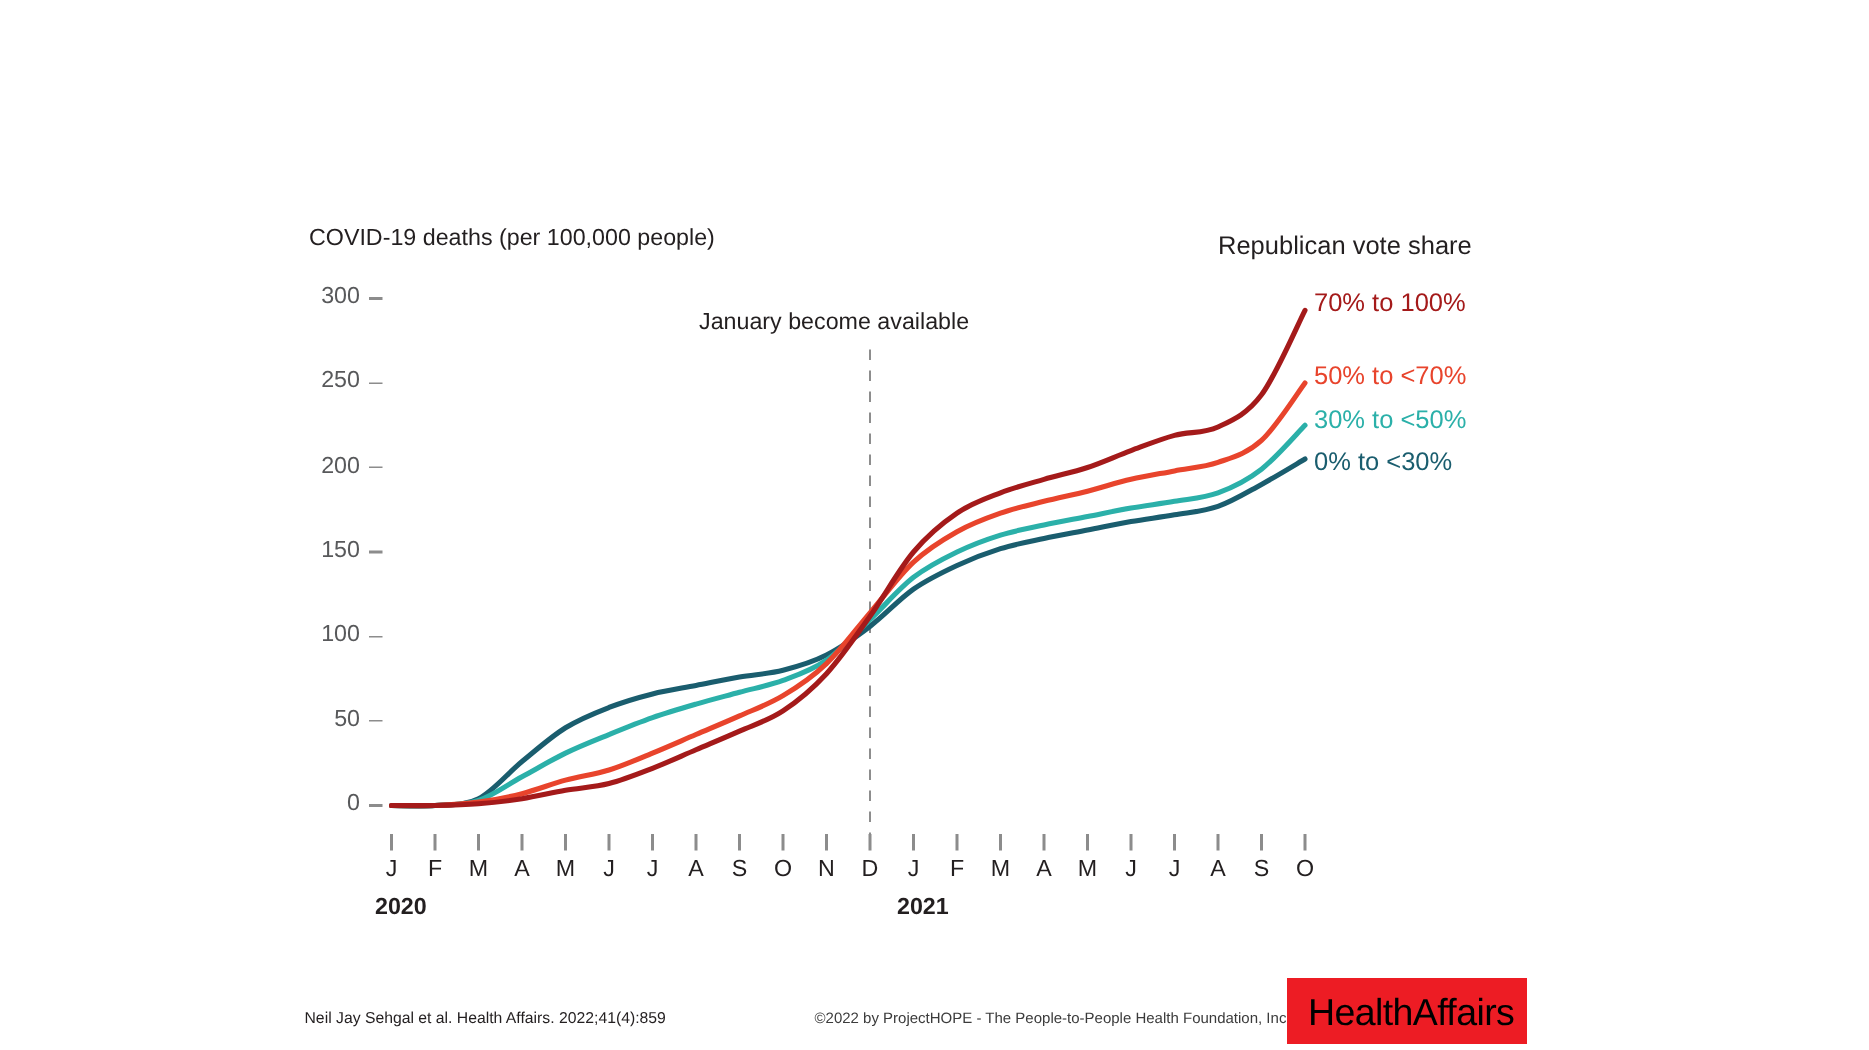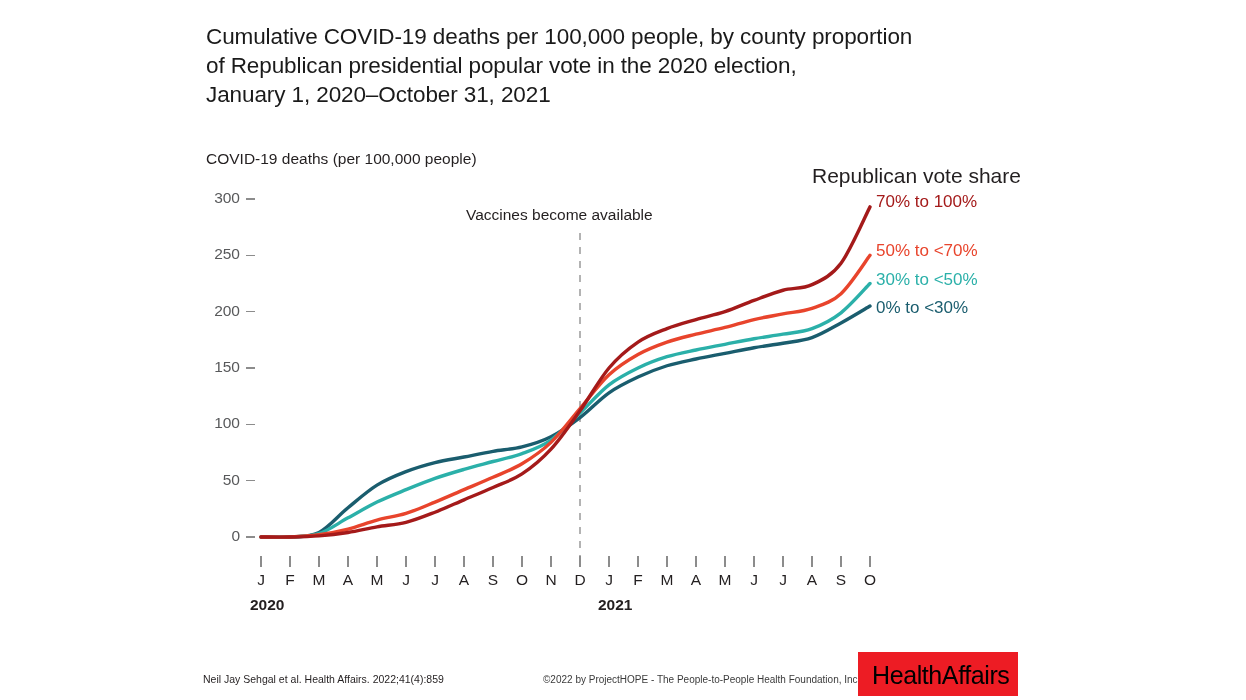--- a/index.html
+++ b/index.html
@@ -41,22 +41,22 @@
   .xyear{
     position:absolute;font-size:15.5px;color:#231f20;font-weight:700;
   }
 
   #vax-label{
     position:absolute;left:466px;top:206px;
     font-size:15.5px;color:#231f20;white-space:nowrap;
   }
 
   #legend-title{
-    position:absolute;left:812px;top:164px;
-    font-size:21px;color:#231f20;white-space:nowrap;text-align:center;
+    position:absolute;left:812px;top:154px;
+    font-size:17px;color:#231f20;white-space:nowrap;text-align:center;
   }
   .legend-item{
     position:absolute;font-size:17px;white-space:nowrap;font-weight:400;
   }
 
   #credit{
     position:absolute;left:203px;top:673px;
     font-size:10.5px;color:#231f20;white-space:nowrap;
   }
   #copyright{
@@ -72,29 +72,24 @@
     font-size:25px;color:#000000;font-weight:400;letter-spacing:-0.4px;
     font-family:"Liberation Sans", sans-serif;
     text-align:right;
   }
 </style>
 </head>
 <body>
 
 <div id="figure">
 
-  <div id="title">
-    <span class="tline">Cumulative COVID-19 deaths per 100,000 people, by county proportion</span>
-    <span class="tline">of Republican presidential popular vote in the 2020 election,</span>
-    <span class="tline">January 1, 2020–October 31, 2021</span>
-  </div>
 
   <div id="ylabel">COVID-19 deaths (per 100,000 people)</div>
 
-  <div id="vax-label">Vaccines become available</div>
+  <div id="vax-label">January become available</div>
 
   <div id="legend-title">Republican vote share</div>
 
   <div id="plot">
     <svg id="chart-svg" width="1246" height="700">
         <line x1="580" x2="580" y1="233" y2="562" stroke="#8b8b8b" stroke-width="1.3" stroke-dasharray="7 7"></line>
         <path d="M 261.00 537.00 C 265.83 537.00, 280.33 537.75, 290.00 537.00 C 299.67 536.25, 309.33 537.38, 319.00 532.49 C 328.67 527.61, 338.33 515.59, 348.00 507.71 C 357.67 499.82, 367.33 491.18, 377.00 485.17 C 386.67 479.16, 396.33 475.41, 406.00 471.65 C 415.67 467.90, 425.33 465.08, 435.00 462.64 C 444.67 460.20, 454.33 458.88, 464.00 457.01 C 473.67 455.13, 483.33 453.06, 493.00 451.37 C 502.67 449.68, 512.33 449.31, 522.00 446.87 C 531.67 444.43, 541.33 441.61, 551.00 436.73 C 560.67 431.84, 570.33 424.90, 580.00 417.57 C 589.67 410.25, 599.33 399.55, 609.00 392.79 C 618.67 386.03, 628.33 381.52, 638.00 377.01 C 647.67 372.51, 657.33 368.75, 667.00 365.75 C 676.67 362.74, 686.33 361.05, 696.00 358.99 C 705.67 356.92, 715.33 355.23, 725.00 353.35 C 734.67 351.48, 744.33 349.41, 754.00 347.72 C 763.67 346.03, 773.33 344.90, 783.00 343.21 C 792.67 341.52, 802.33 340.96, 812.00 337.58 C 821.67 334.20, 831.33 328.19, 841.00 322.93 C 850.67 317.68, 865.17 308.85, 870.00 306.03" fill="none" stroke="#1a5d6e" stroke-width="3.4" stroke-linecap="round" stroke-linejoin="round"></path>
         <path d="M 261.00 537.00 C 265.83 537.00, 280.33 537.56, 290.00 537.00 C 299.67 536.44, 309.33 536.81, 319.00 533.62 C 328.67 530.43, 338.33 523.10, 348.00 517.85 C 357.67 512.59, 367.33 506.77, 377.00 502.07 C 386.67 497.38, 396.33 493.62, 406.00 489.68 C 415.67 485.74, 425.33 481.79, 435.00 478.41 C 444.67 475.03, 454.33 472.22, 464.00 469.40 C 473.67 466.58, 483.33 464.14, 493.00 461.51 C 502.67 458.88, 512.33 457.19, 522.00 453.63 C 531.67 450.06, 541.33 446.87, 551.00 440.11 C 560.67 433.35, 570.33 422.27, 580.00 413.07 C 589.67 403.87, 599.33 392.41, 609.00 384.90 C 618.67 377.39, 628.33 372.69, 638.00 368.00 C 647.67 363.31, 657.33 359.74, 667.00 356.73 C 676.67 353.73, 686.33 352.04, 696.00 349.97 C 705.67 347.91, 715.33 346.22, 725.00 344.34 C 734.67 342.46, 744.33 340.40, 754.00 338.71 C 763.67 337.02, 773.33 335.89, 783.00 334.20 C 792.67 332.51, 802.33 332.13, 812.00 328.57 C 821.67 325.00, 831.33 320.30, 841.00 312.79 C 850.67 305.28, 865.17 288.38, 870.00 283.50" fill="none" stroke="#2bb0a9" stroke-width="3.4" stroke-linecap="round" stroke-linejoin="round"></path>
         <path d="M 261.00 537.00 C 265.83 537.00, 280.33 537.38, 290.00 537.00 C 299.67 536.62, 309.33 536.06, 319.00 534.75 C 328.67 533.43, 338.33 531.55, 348.00 529.11 C 357.67 526.67, 367.33 522.73, 377.00 520.10 C 386.67 517.47, 396.33 516.34, 406.00 513.34 C 415.67 510.34, 425.33 506.02, 435.00 502.07 C 444.67 498.13, 454.33 493.81, 464.00 489.68 C 473.67 485.55, 483.33 481.61, 493.00 477.29 C 502.67 472.97, 512.33 469.59, 522.00 463.77 C 531.67 457.95, 541.33 451.56, 551.00 442.36 C 560.67 433.16, 570.33 419.83, 580.00 408.56 C 589.67 397.29, 599.33 383.77, 609.00 374.76 C 618.67 365.75, 628.33 359.93, 638.00 354.48 C 647.67 349.03, 657.33 345.47, 667.00 342.09 C 676.67 338.71, 686.33 336.64, 696.00 334.20 C 705.67 331.76, 715.33 329.88, 725.00 327.44 C 734.67 325.00, 744.33 321.81, 754.00 319.55 C 763.67 317.30, 773.33 315.80, 783.00 313.92 C 792.67 312.04, 802.33 311.67, 812.00 308.29 C 821.67 304.91, 831.33 302.47, 841.00 293.64 C 850.67 284.81, 865.17 261.72, 870.00 255.33" fill="none" stroke="#e8442c" stroke-width="3.4" stroke-linecap="round" stroke-linejoin="round"></path>
         <path d="M 261.00 537.00 C 265.83 537.00, 280.33 537.19, 290.00 537.00 C 299.67 536.81, 309.33 536.62, 319.00 535.87 C 328.67 535.12, 338.33 534.00, 348.00 532.49 C 357.67 530.99, 367.33 528.55, 377.00 526.86 C 386.67 525.17, 396.33 524.79, 406.00 522.35 C 415.67 519.91, 425.33 515.97, 435.00 512.21 C 444.67 508.46, 454.33 503.95, 464.00 499.82 C 473.67 495.69, 483.33 491.75, 493.00 487.43 C 502.67 483.11, 512.33 480.29, 522.00 473.91 C 531.67 467.52, 541.33 459.64, 551.00 449.12 C 560.67 438.60, 570.33 424.33, 580.00 410.81 C 589.67 397.29, 599.33 379.45, 609.00 368.00 C 618.67 356.55, 628.33 348.66, 638.00 342.09 C 647.67 335.51, 657.33 332.32, 667.00 328.57 C 676.67 324.81, 686.33 322.37, 696.00 319.55 C 705.67 316.74, 715.33 314.86, 725.00 311.67 C 734.67 308.47, 744.33 303.97, 754.00 300.40 C 763.67 296.83, 773.33 292.89, 783.00 290.26 C 792.67 287.63, 802.33 289.13, 812.00 284.63 C 821.67 280.12, 831.33 276.18, 841.00 263.22 C 850.67 250.26, 865.17 216.28, 870.00 206.89" fill="none" stroke="#a41a1a" stroke-width="3.4" stroke-linecap="round" stroke-linejoin="round"></path>

